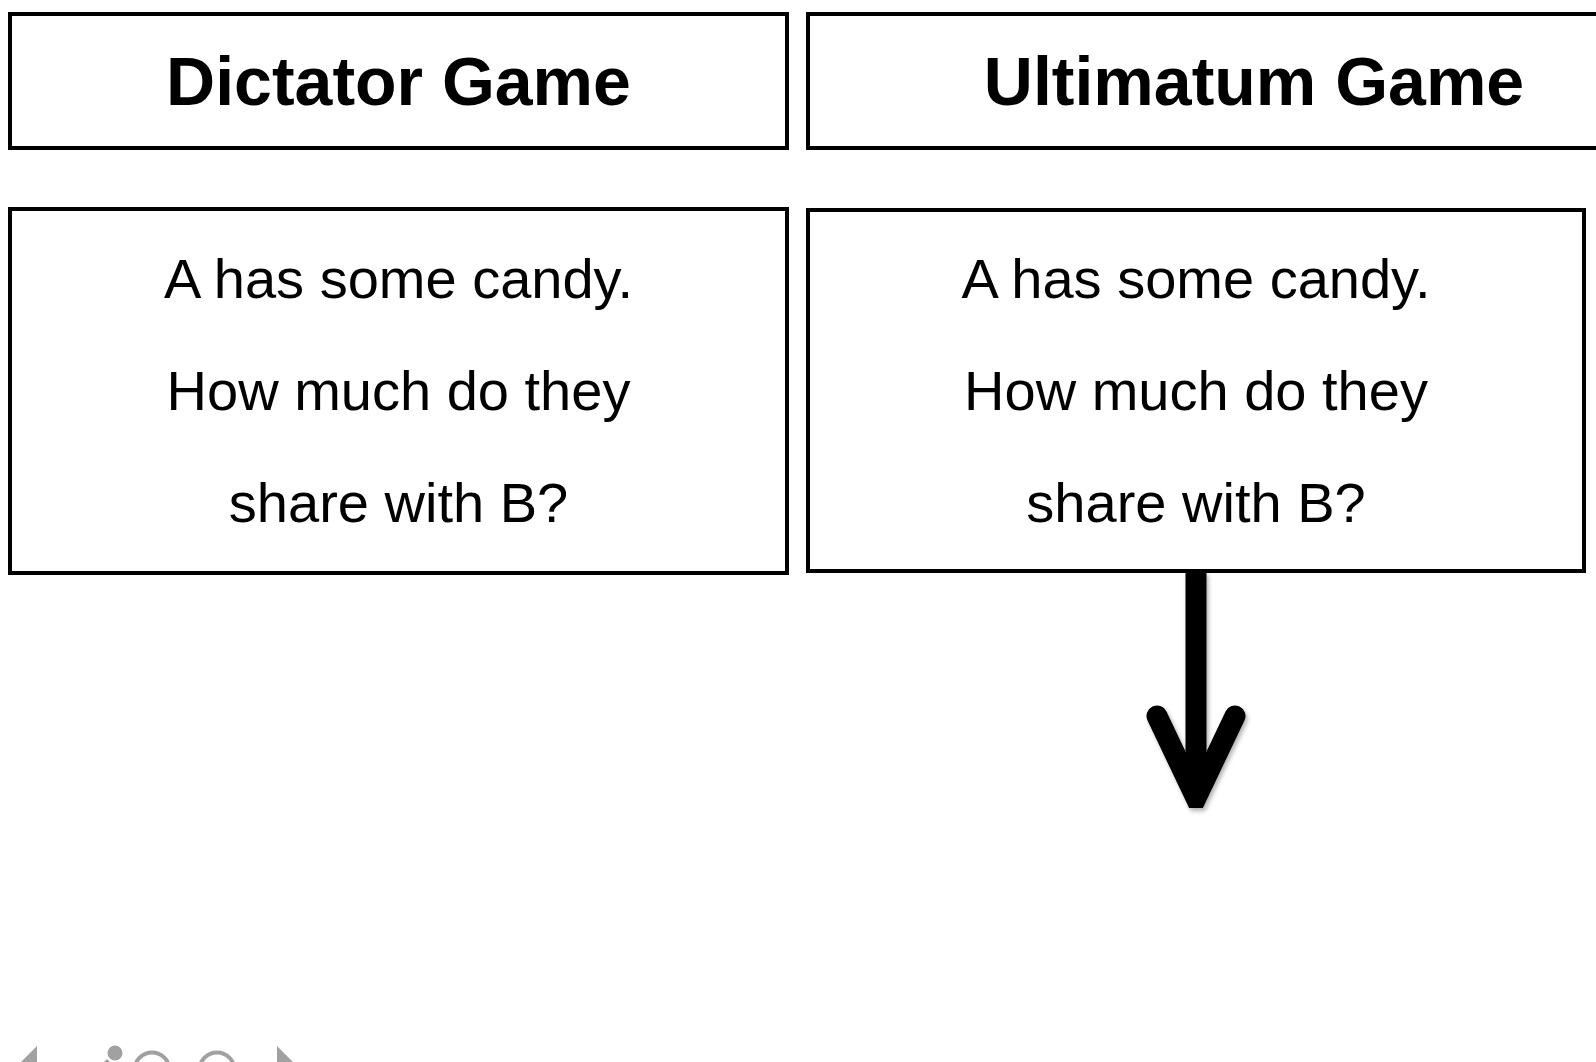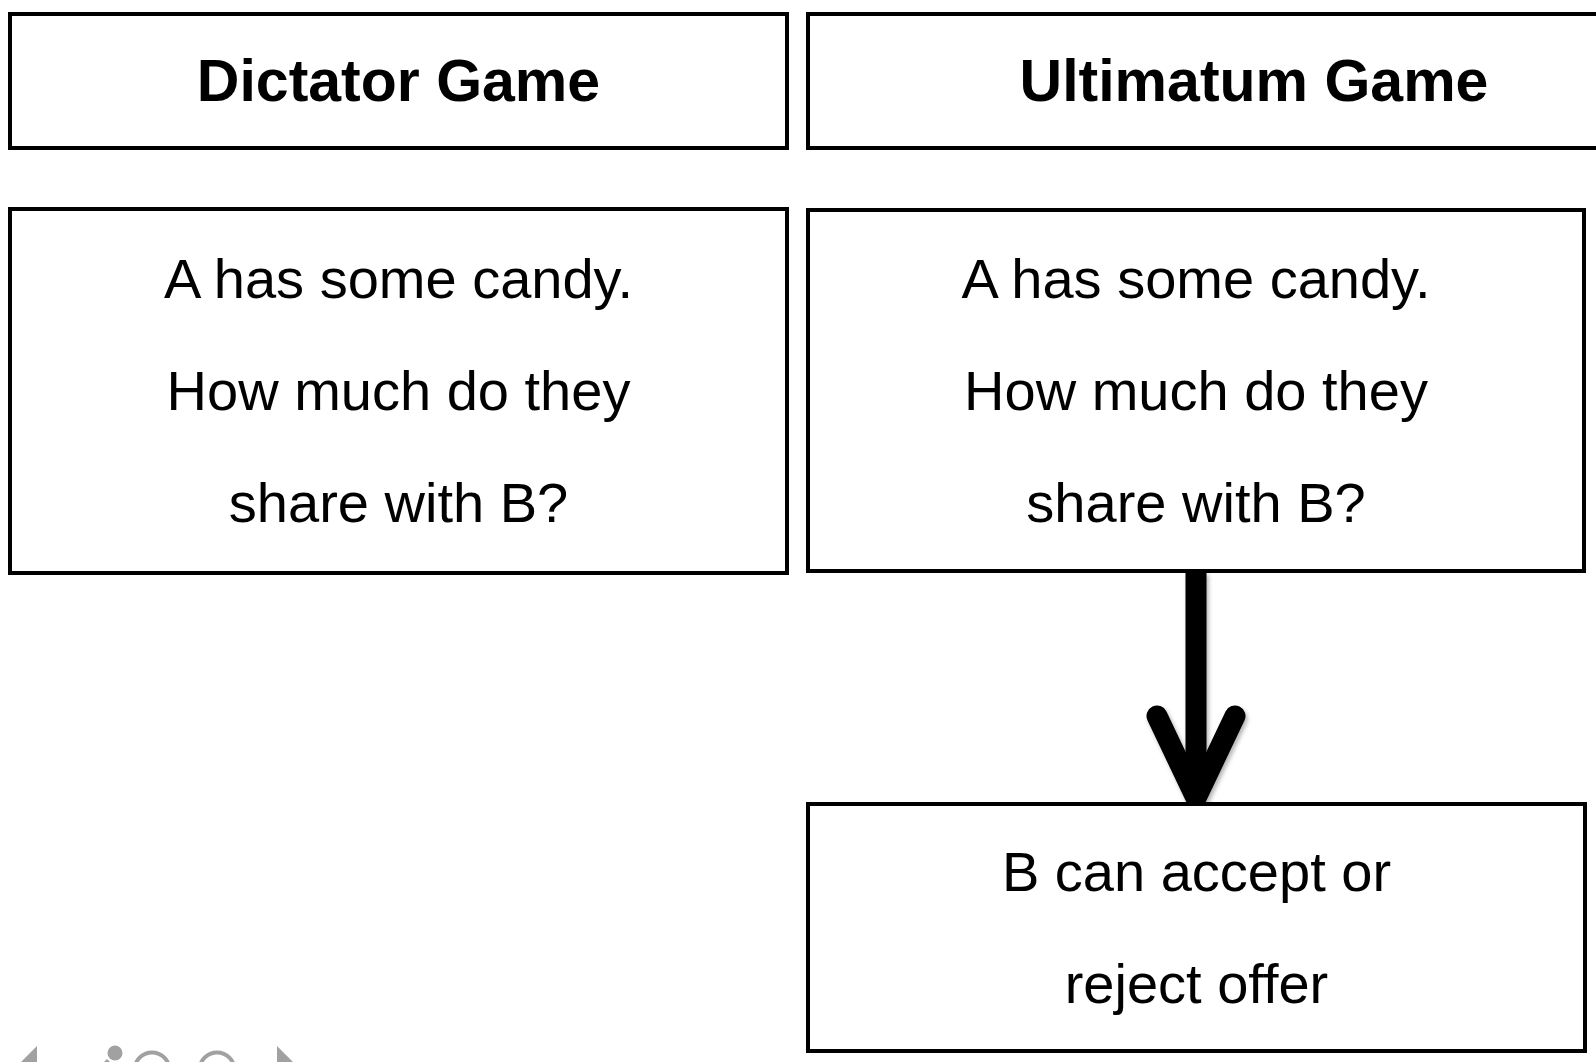--- a/index.html
+++ b/index.html
@@ -22,21 +22,21 @@
     background: #ffffff;
     display: flex;
     flex-direction: column;
     align-items: center;
     justify-content: center;
     text-align: center;
     color: #000000;
   }
   .header-box {
     font-weight: 700;
-    font-size: 59px;
+    font-size: 68px;
     line-height: 1.1;
   }
   .body-box {
     font-weight: 400;
     font-size: 56px;
   }
   .body-box .line {
     display: block;
     line-height: 112px;
     white-space: nowrap;
@@ -85,24 +85,20 @@
     <span class="line">A has some candy.</span>
     <span class="line">How much do they</span>
     <span class="line">share with B?</span>
   </div>
 
   <svg id="down-arrow-svg" viewBox="0 0 140 240" xmlns="http://www.w3.org/2000/svg" aria-hidden="true">
     <line x1="66" y1="4" x2="66" y2="226" stroke="#000000" stroke-width="21"></line>
     <path d="M 27 148 L 66 230 L 105 148" fill="none" stroke="#000000" stroke-width="21" stroke-linecap="round" stroke-linejoin="miter"></path>
   </svg>
 
-  <div class="box body-box" id="ultimatum-step2">
-    <span class="line">B can accept or</span>
-    <span class="line">reject offer</span>
-  </div>
 
   <svg id="presenter-toolbar-svg" viewBox="0 0 330 60" xmlns="http://www.w3.org/2000/svg">
     <g fill="#a1a1a1" stroke="none">
       <polygon points="37,6 15,28 37,50"></polygon>
       <g>
         <circle cx="115" cy="13" r="7.5"></circle>
         <polygon points="107,19 94,32 103,41 116,28"></polygon>
       </g>
       <circle cx="152" cy="30" r="17.5" fill="none" stroke="#a1a1a1" stroke-width="4"></circle>
       <circle cx="217" cy="30" r="17.5" fill="none" stroke="#a1a1a1" stroke-width="4"></circle>

